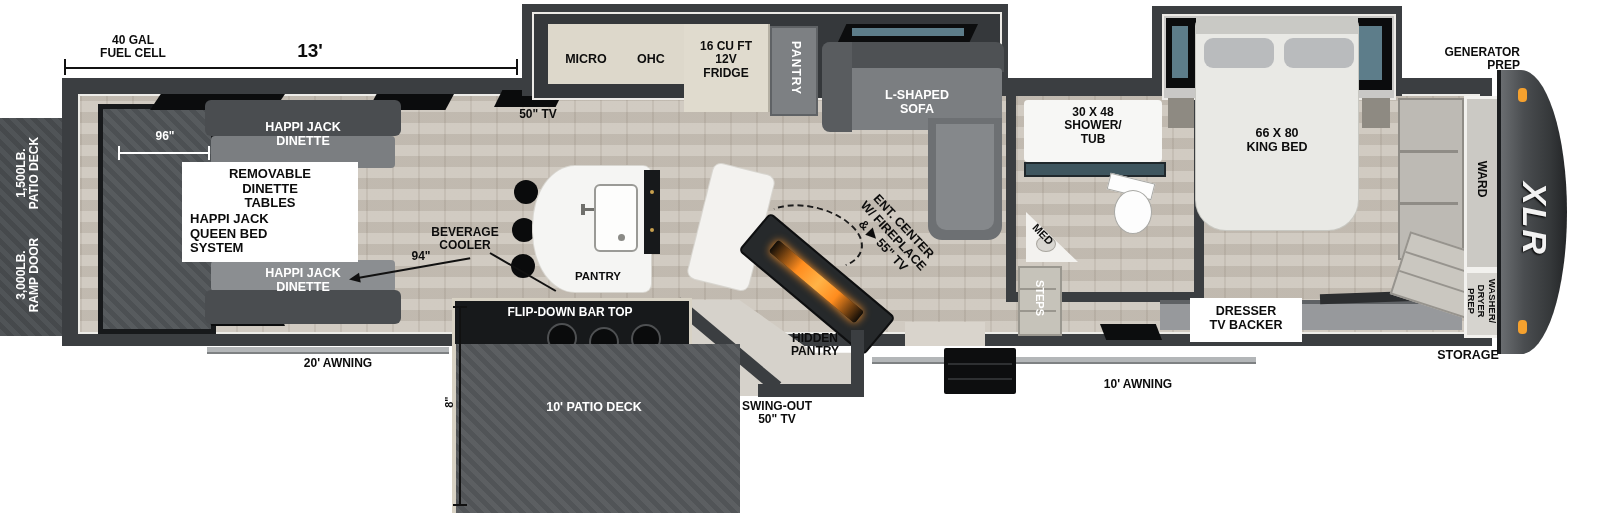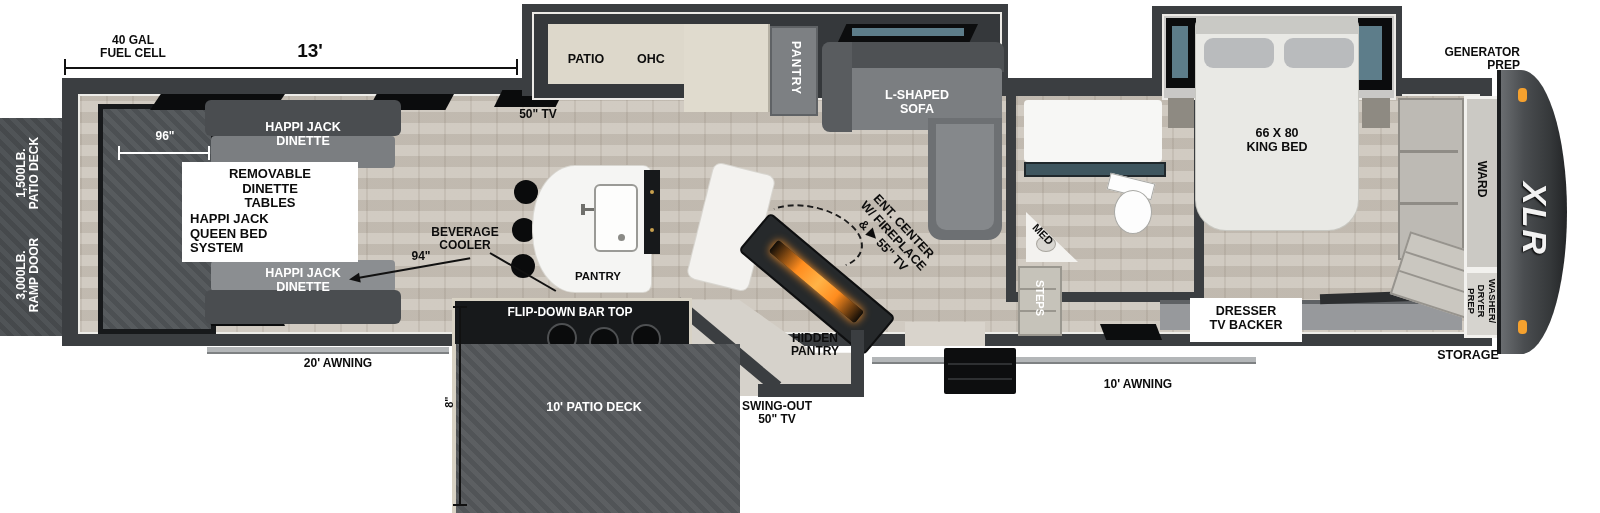--- a/index.html
+++ b/index.html
@@ -65,23 +65,26 @@
   <div class="abs dimw" style="left:118px;top:146px;width:2px;height:14px;"></div>
   <div class="abs dimw" style="left:208px;top:146px;width:2px;height:14px;"></div>
   <div class="lbl w" style="left:130px;top:130px;width:70px;font-size:12px;">96"</div>
 
   <div class="abs" style="left:494px;top:90px;width:70px;height:17px;background:#0a0b0c;clip-path:polygon(12% 0,100% 0,88% 100%,0 100%);"></div>
   <div class="lbl" style="left:500px;top:108px;width:76px;font-size:12px;">50" TV</div>
 
   <div class="abs wall" style="left:522px;top:4px;width:486px;height:92px;"></div>
   <div class="abs" style="left:532px;top:12px;width:466px;height:84px;background:#35383b;border:2px solid #eceae6;"></div>
   <div class="abs" style="left:548px;top:24px;width:136px;height:60px;background:#ddd8cb;"></div>
-  <div class="lbl" style="left:550px;top:52px;width:72px;font-size:12.5px;">PATIO</div>
+  <div class="lbl" style="left:550px;top:52px;width:72px;font-size:12.5px;">MICRO</div>
   <div class="lbl" style="left:622px;top:52px;width:58px;font-size:12.5px;">OHC</div>
   <div class="abs" style="left:684px;top:24px;width:84px;height:88px;background:#e0dbce;border-right:2px solid #b5b0a3;"></div>
+  <div class="lbl" style="left:684px;top:40px;width:84px;font-size:12px;">16 CU FT
+12V
+FRIDGE</div>
   <div class="abs" style="left:770px;top:26px;width:44px;height:86px;background:#7d8083;border:2px solid #5f6265;"></div>
   <div class="lbl w" style="left:758px;top:60px;width:72px;height:16px;transform:rotate(90deg);font-size:12px;letter-spacing:1px;">PANTRY</div>
   <div class="abs" style="left:838px;top:24px;width:140px;height:18px;background:#0c0d0e;clip-path:polygon(6% 0,100% 0,94% 100%,0 100%);"></div>
   <div class="abs" style="left:852px;top:28px;width:112px;height:8px;background:#5d7d8a;"></div>
 
   <div class="abs" style="left:822px;top:42px;width:182px;height:30px;background:#4e5154;border-radius:8px 8px 0 0;"></div>
   <div class="abs" style="left:830px;top:68px;width:172px;height:62px;background:#7b7e81;border-radius:4px;"></div>
   <div class="abs" style="left:822px;top:42px;width:30px;height:90px;background:#595c5f;border-radius:8px 0 0 8px;"></div>
   <div class="abs" style="left:928px;top:118px;width:74px;height:122px;background:#6d7073;border-radius:0 0 14px 14px;"></div>
   <div class="abs" style="left:936px;top:124px;width:58px;height:106px;background:#85888b;border-radius:0 0 10px 10px;"></div>
@@ -150,20 +153,23 @@
   <div class="abs" style="left:905px;top:322px;width:80px;height:24px;background:#d9d4cc;"></div>
   <div class="abs" style="left:944px;top:348px;width:72px;height:46px;background:#0d0e0f;border-radius:2px;">
     <div class="abs" style="left:4px;top:15px;width:64px;height:2px;background:#2e3032;"></div>
     <div class="abs" style="left:4px;top:30px;width:64px;height:2px;background:#2e3032;"></div>
   </div>
   <div class="abs" style="left:1100px;top:324px;width:62px;height:16px;background:#0c0d0e;clip-path:polygon(0 0,90% 0,100% 100%,10% 100%);"></div>
   <div class="abs" style="left:1046px;top:94px;width:70px;height:14px;background:#0b0c0d;clip-path:polygon(10% 0,100% 0,90% 100%,0 100%);"></div>
 
   <div class="abs wood" style="left:1006px;top:86px;width:178px;height:196px;border:10px solid #3b3e41;"></div>
   <div class="abs" style="left:1024px;top:100px;width:138px;height:62px;background:#f7f7f5;border-radius:4px;"></div>
+  <div class="lbl" style="left:1024px;top:106px;width:138px;font-size:12px;">30 X 48
+SHOWER/
+TUB</div>
   <div class="abs" style="left:1024px;top:162px;width:138px;height:11px;background:#3f565f;border:2px solid #20282c;"></div>
   <div class="abs" style="left:1108px;top:178px;width:44px;height:15px;background:#fdfdfd;border:1px solid #a8a8a4;transform:rotate(14deg);"></div>
   <div class="abs" style="left:1114px;top:190px;width:36px;height:42px;background:#fdfdfd;border:1px solid #a8a8a4;border-radius:50%;"></div>
   <div class="abs" style="left:1026px;top:212px;width:52px;height:50px;background:#f3f2ef;clip-path:polygon(0 0,100% 100%,0 100%);"></div>
   <div class="abs" style="left:1036px;top:236px;width:18px;height:14px;border-radius:50%;background:#d8d6d1;border:1px solid #a9a69f;"></div>
   <div class="lbl" style="left:1020px;top:228px;width:46px;font-size:11px;transform:rotate(45deg);">MED</div>
   <div class="abs" style="left:1018px;top:266px;width:40px;height:66px;background:#c6c3ba;border:2px solid #9a978f;">
     <div class="abs" style="left:0;top:20px;width:36px;height:2px;background:#9a978f;"></div>
     <div class="abs" style="left:0;top:42px;width:36px;height:2px;background:#9a978f;"></div>
   </div>

